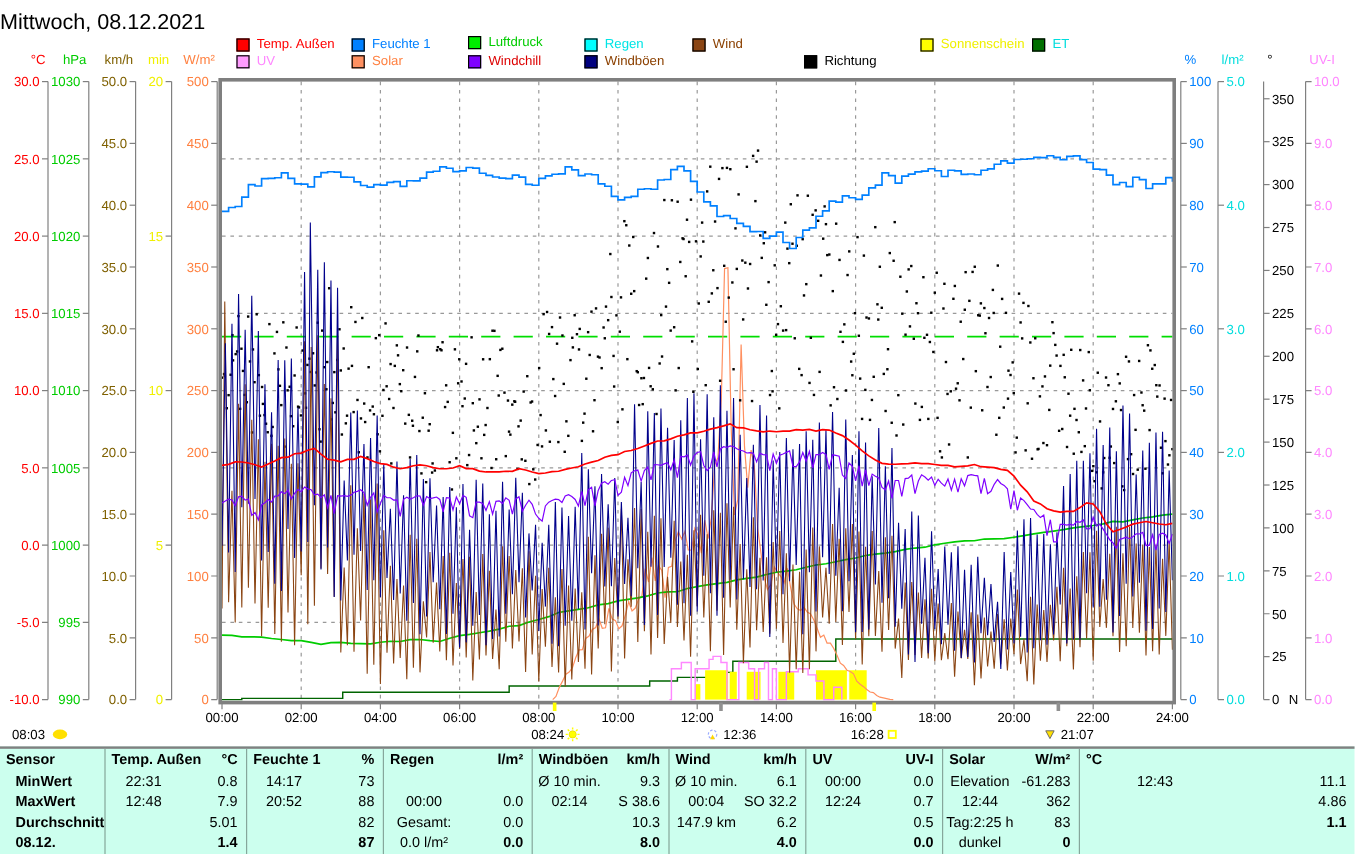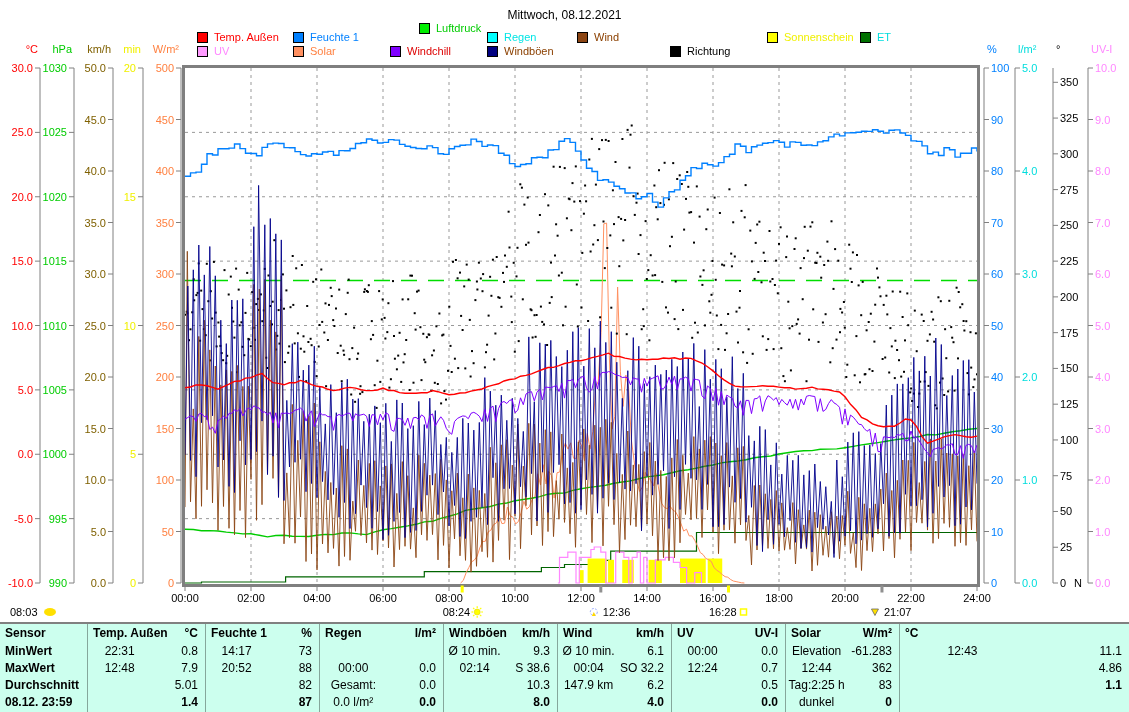--- a/index.html
+++ b/index.html
@@ -1,49 +1,49 @@
 <!DOCTYPE html>
 <html><head>
 <meta charset="utf-8">
 <style>
   html,body{margin:0;padding:0;background:#fff;}
   #app{position:relative;width:1129px;height:712px;background:#fff;overflow:hidden;
        font-family:"Liberation Sans","DejaVu Sans",sans-serif;}
-  #title{position:absolute;top:8px;left:0;width:100%;text-align:center;font-size:12px;color:#000;}
+  #title{position:absolute;top:8px;left:0;width:100%;text-align:left;font-size:18px;color:#000;}
   .lg-item{position:absolute;height:12px;display:flex;align-items:center;font-size:11px;white-space:nowrap;}
   .lg-sw{width:9px;height:9px;border:1px solid #000;display:inline-block;margin-right:6px;flex:none;}
   #chart{position:absolute;top:0;left:0;}
   #chart text{font-family:"Liberation Sans","DejaVu Sans",sans-serif;}
   #stats{position:absolute;top:622px;left:0;width:1129px;height:90px;background:#ccffee;
          border-top:2px solid #808080;display:flex;font-size:12px;color:#000;box-sizing:border-box;}
   .col{box-sizing:border-box;border-right:1px solid #85a79b;overflow:hidden;}
   .col:last-child{border-right:none;}
   .hdr{display:flex;font-weight:bold;padding:2px 7px 0 5px;height:17px;line-height:15px;}
   .hdr .nm{flex:1;white-space:nowrap;}
   .trow{display:flex;height:17px;line-height:17px;padding:0 7px 0 2px;}
   .trow .t{width:55%;text-align:center;white-space:nowrap;}
   .trow .v{flex:1;text-align:right;white-space:nowrap;}
-  .sensor-col .trow{font-weight:bold;padding-left:5px;display:block;}
+  .sensor-col .trow{font-weight:bold;padding-left:5px;display:block;margin-left:8px;}
   .b{font-weight:bold;}
 </style>
 </head>
 <body>
 
 <div id="app">
   <div id="title">Mittwoch, 08.12.2021</div>
   <div id="legend">
       <div class="lg-item" style="left: 197px; top: 31px;">
         <span class="lg-sw" style="background: rgb(255, 0, 0);"></span>
         <span style="color: rgb(255, 0, 0);">Temp. Außen</span>
       </div>
       <div class="lg-item" style="left: 293px; top: 31px;">
         <span class="lg-sw" style="background: rgb(0, 128, 255);"></span>
         <span style="color: rgb(0, 128, 255);">Feuchte 1</span>
       </div>
-      <div class="lg-item" style="left: 390px; top: 22px; margin-left: 29px;">
+      <div class="lg-item" style="left: 390px; top: 29px;">
         <span class="lg-sw" style="background: rgb(0, 238, 0);"></span>
         <span style="color: rgb(0, 204, 0);">Luftdruck</span>
       </div>
       <div class="lg-item" style="left: 487px; top: 31px;">
         <span class="lg-sw" style="background: rgb(0, 255, 255);"></span>
         <span style="color: rgb(0, 229, 229);">Regen</span>
       </div>
       <div class="lg-item" style="left: 577px; top: 31px;">
         <span class="lg-sw" style="background: rgb(139, 69, 19);"></span>
         <span style="color: rgb(139, 64, 0);">Wind</span>

